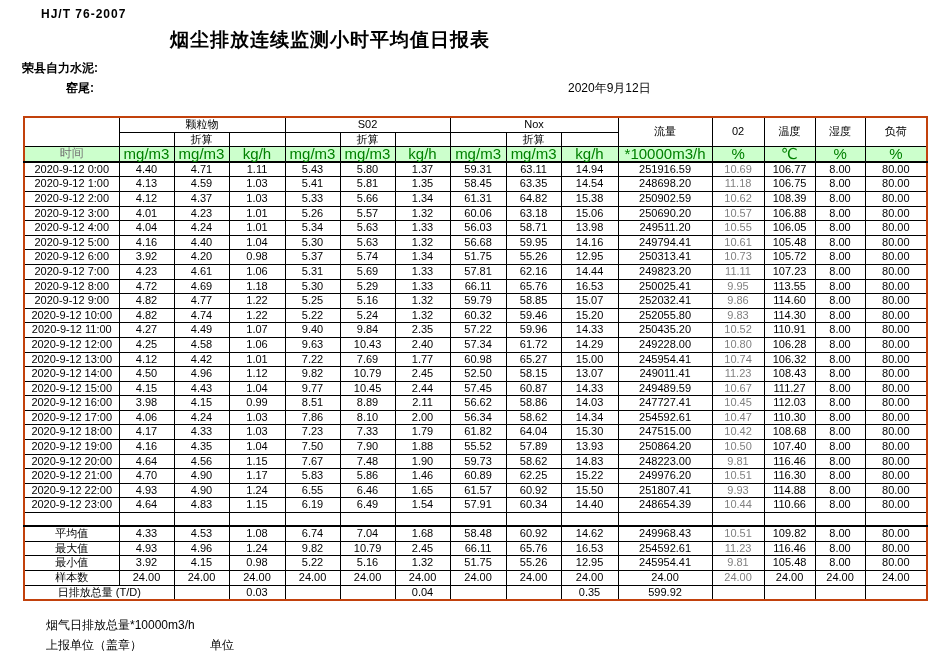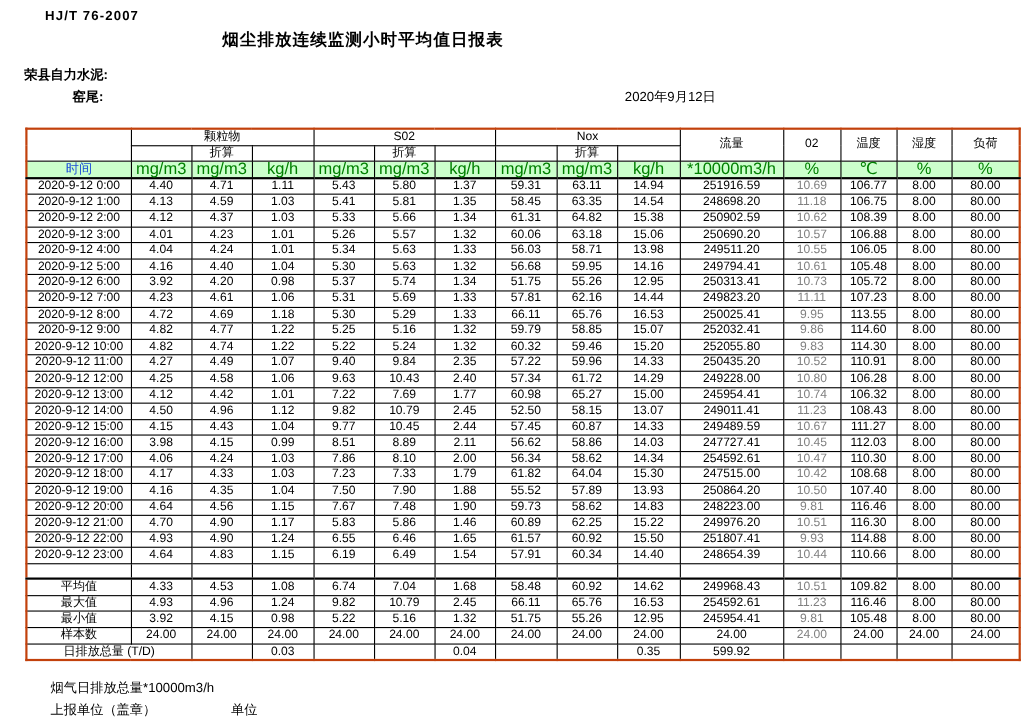--- a/index.html
+++ b/index.html
@@ -4,38 +4,38 @@
 <style>
   * { box-sizing: border-box; }
   html,body { margin:0; padding:0; }
   body {
     width: 937px; height: 659px; background: #ffffff; position: relative;
     font-family: "Liberation Sans", "DejaVu Sans", sans-serif; color:#000;
     overflow: hidden;
   }
   .std-no   { position:absolute; left:23px;  top:7px;  font-size:12px; font-weight:bold; letter-spacing:1px;padding-left:18px; }
   .title    { position:absolute; left:115px; top:27px; width:430px; text-align:center;
-              font-size:15px; font-weight:bold; letter-spacing:1px; }
+              font-size:19px; font-weight:bold; letter-spacing:1px; }
   .company  { position:absolute; left:22px;  top:60px; font-size:12px; font-weight:bold; }
   .kiln     { position:absolute; left:22px;  top:80px; font-size:12px; font-weight:bold;margin-left:44px; }
   .date     { position:absolute; left:568px; top:80px; font-size:12px; }
 
   table.report {
     position:absolute; left:23px; top:116px;
     border-collapse:collapse; table-layout:fixed; width:903px;
     border:2px solid #c2410c;
   }
   table.report td {
     border:1px solid #000; padding:0 2px;
     font-size:11px; text-align:center; vertical-align:middle;
     height:13.6px; line-height:13.6px; white-space:nowrap; overflow:visible;
   }
   thead td { height:14px; line-height:14px; font-size:12px; }
   tr.unit-row td { background:#ccffcc; color:#008000; font-size:15px; border-bottom:2px solid #000; }
-  tr.unit-row td.time-hdr { color:#1d4ed8; font-size:12px; }
+  tr.unit-row td.time-hdr { color:#737373; font-size:12px; }
   td.col-time  { text-align:right; padding-right:4px; font-size:12px; }
   td.col-flow  { text-align:right; padding-right:9px; }
   td.col-o2    { color:#808080; }
   td.col-label-left { text-align:left; padding-left:2px; font-size:12px; white-space:nowrap; }
   tr.spacer-row td { border-bottom:2px solid #000; }
 
   .foot1 { position:absolute; left:46px;  top:617px; font-size:12px;text-align:right; }
   .foot2 { position:absolute; left:46px;  top:637px; font-size:12px; }
   .foot3 { position:absolute; left:210px; top:637px; font-size:12px; }
 </style>

